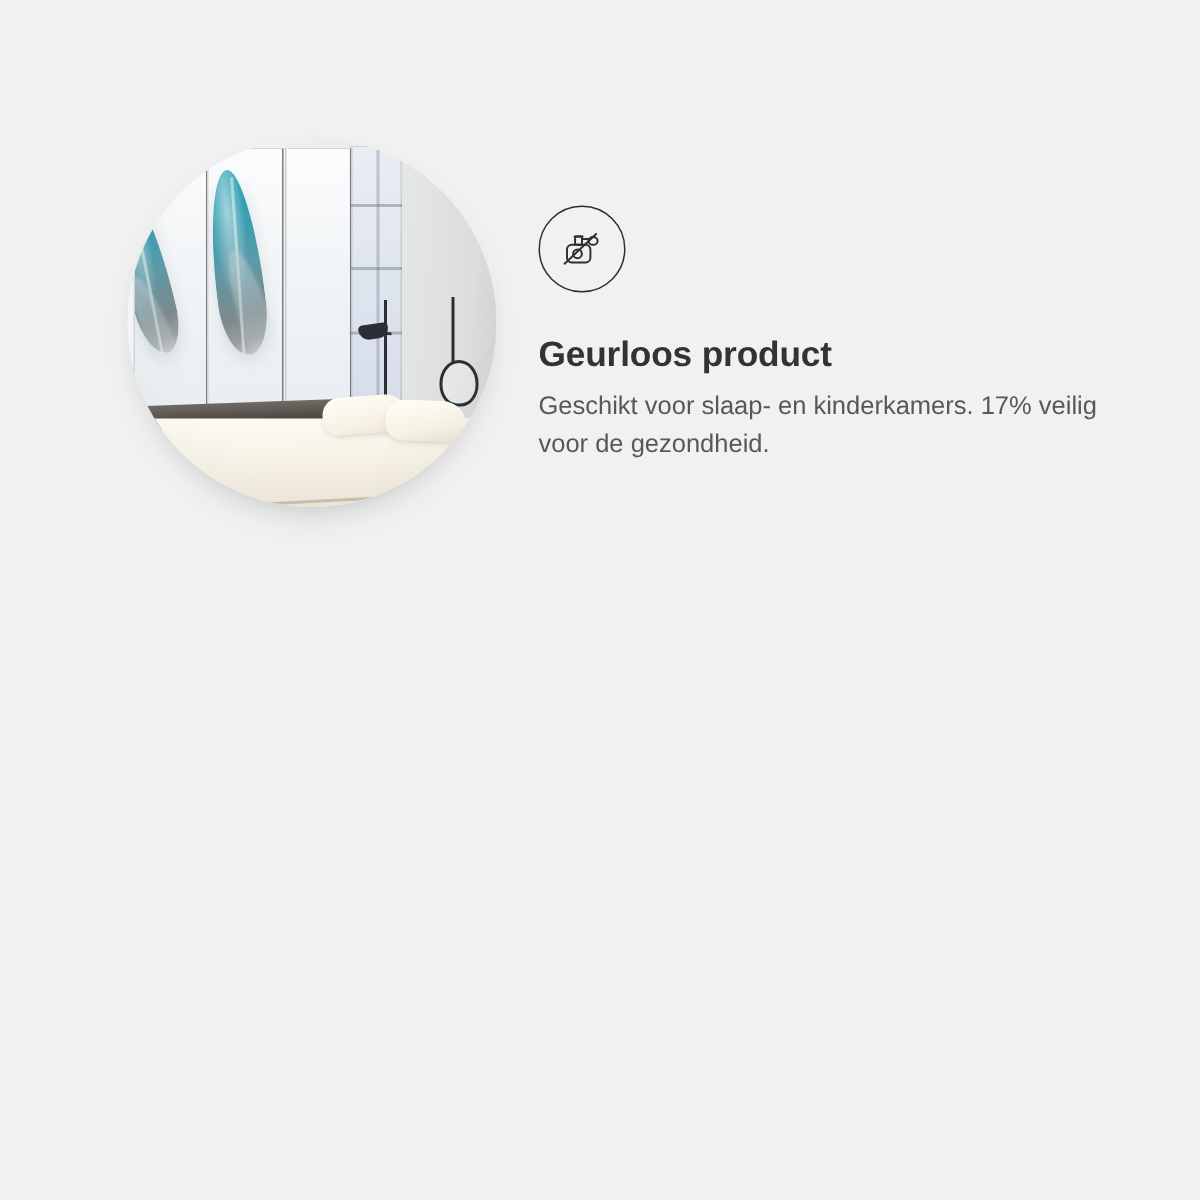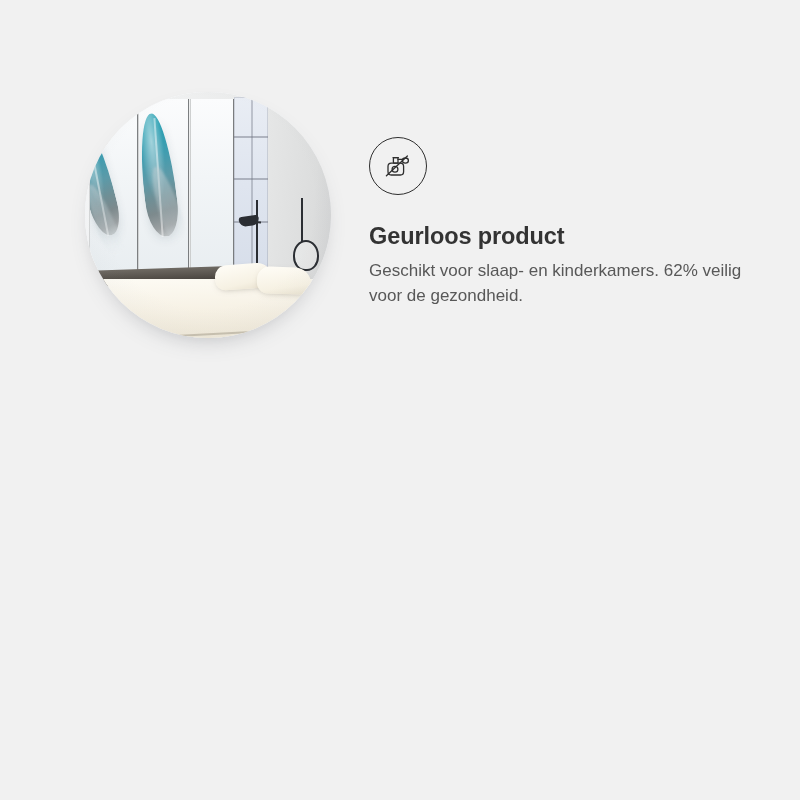--- a/index.html
+++ b/index.html
@@ -233,21 +233,20 @@
     inset: 0;
     background: radial-gradient(circle at 50% 45%, rgba(255,255,255,0) 58%, rgba(120,125,132,0.1) 100%);
     pointer-events: none;
   }
 
   
   .feature-text {
     position: absolute;
     left: 359px;
     width: 400px;
-    margin-left: 10px;
   }
   .feature-text.t1 { top: 137px; }
 
   .icon-badge {
     width: 58px;
     height: 58px;
     border: 1.4px solid #2e2e2e;
     border-radius: 50%;
     display: flex;
     align-items: center;
@@ -348,21 +347,21 @@
 
             <circle cx="15.0" cy="21.2" r="2.9"></circle>
 
             <path d="M6.4 27.8 L27.4 8.0" stroke-width="1.3"></path>
           </g>
         </svg>
       </div>
 
       <h2 class="feature-title title-1">Geurloos product</h2>
 
-      <p class="feature-desc">Geschikt voor slaap- en kinderkamers. 62% veilig voor de gezondheid.</p>
+      <p class="feature-desc">Geschikt voor slaap- en kinderkamers. 17% veilig voor de gezondheid.</p>
     </div>
   </section>
 
   <section class="feature-block block-2">
 
     
 
     
   </section>
 

